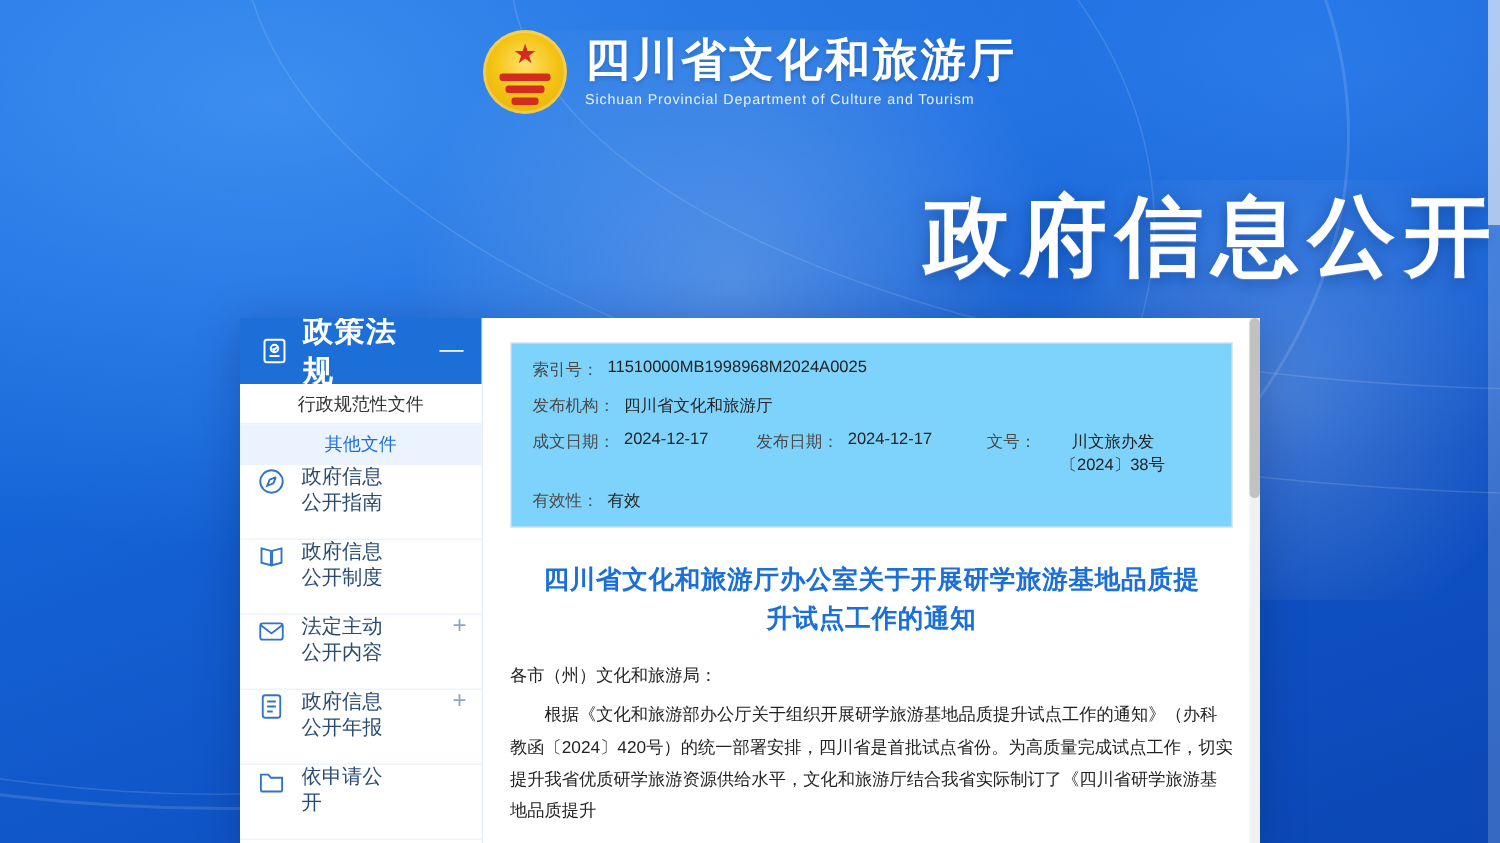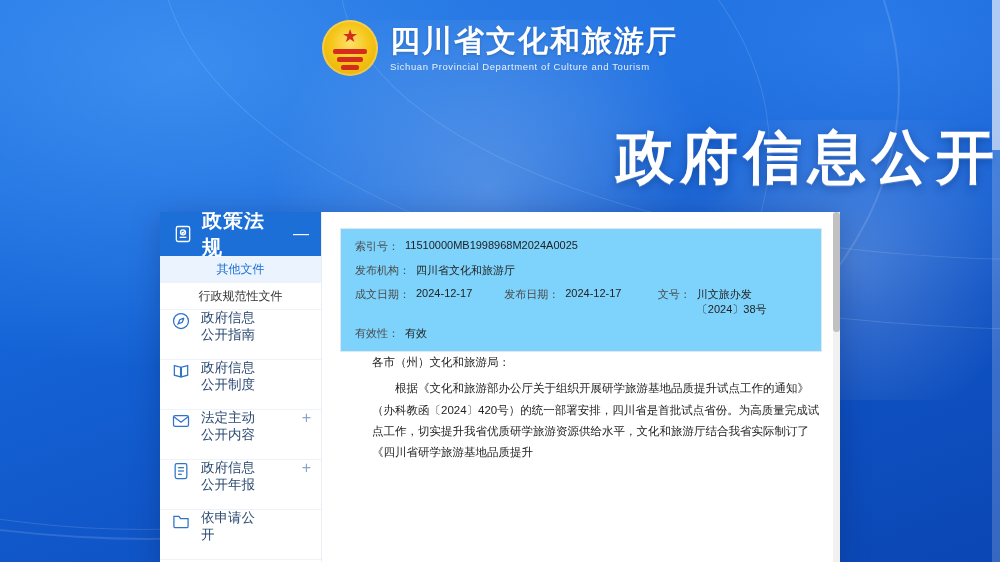--- a/index.html
+++ b/index.html
@@ -163,38 +163,38 @@
   .meta-box {
     border: 1px solid #e2e8f0;
     background: #7dd3fc;
     padding: 10px 14px 8px 14px;
     font-size: 11px;
     color: #333;
   }
   .meta-row { display: flex; margin-bottom: 9px; align-items: flex-start; }
   .meta-cell { display: flex; gap: 6px; }
   .meta-cell .k { color: #4a4a4a; white-space: nowrap; }
-  .meta-cell .v { color: #222; }
+  .meta-cell .v { color: #222; text-align: center; }
   .meta-cell.c1 { flex: 0 0 57%; }
   .meta-cell.c2 { flex: 1 1 auto; }
   .doc-title {
     color: #1b6fd6;
     font-size: 17px;
     font-weight: bold;
     text-align: center;
     line-height: 1.5;
     margin: 22px 22px 16px 22px;
     letter-spacing: 0.5px;
   }
   .body-text {
     font-size: 11.5px;
     color: #222;
     line-height: 1.85;
   }
-  .body-text p { margin-bottom: 5px; margin-left: 32px; }
+  .body-text p { margin-bottom: 5px; }
   .indent { text-indent: 2em; }
 
   
   .scrollbar {
     position: absolute;
     right: 0; top: 0;
     width: 7px; height: 100%;
     background: #f1f1f1;
   }
   .scrollbar .thumb {
@@ -252,25 +252,25 @@
           <rect x="4" y="3" width="16" height="18" rx="2"></rect>
           <circle cx="12" cy="10" r="3"></circle>
           <polyline points="10.5,10 11.7,11.2 14,8.8"></polyline>
           <line x1="8" y1="16" x2="16" y2="16"></line>
         </svg>
       </span>
       <span class="label">政策法规</span>
       <span class="minus">—</span>
     </div>
 
+    <div class="sub-item">
+      <span>行政规范性文件</span>
+    </div>
     <div class="sub-item active">
       <span>其他文件</span>
-    </div>
-    <div class="sub-item">
-      <span>行政规范性文件</span>
     </div>
 
     <div class="nav-item">
       <span class="ico">
         <svg width="20" height="20" viewBox="0 0 24 24" fill="none" stroke-width="1.5">
           <circle cx="12" cy="12" r="9"></circle>
           <polyline points="15.5,8.5 10.5,10.5 8.5,15.5 13.5,13.5 15.5,8.5"></polyline>
         </svg>
       </span>
       <span class="txt" style="white-space:pre-line">政府信息
@@ -357,20 +357,21 @@
         </span>
       </div>
       <div class="meta-row" style="margin-bottom:2px">
         <span class="meta-cell c1">
           <span class="k">有效性：</span>
           <span class="v">有效</span>
         </span>
       </div>
     </div>
 
+    <div class="doc-title">四川省文化和旅游厅办公室关于开展研学旅游基地品质提升试点工作的通知</div>
 
     <div class="body-text">
       <p>各市（州）文化和旅游局：</p>
       <p class="indent">根据《文化和旅游部办公厅关于组织开展研学旅游基地品质提升试点工作的通知》（办科教函〔2024〕420号）的统一部署安排，四川省是首批试点省份。为高质量完成试点工作，切实提升我省优质研学旅游资源供给水平，文化和旅游厅结合我省实际制订了《四川省研学旅游基地品质提升</p>
     </div>
 
     <div class="scrollbar">
       <div class="thumb"></div>
     </div>
   </div>

